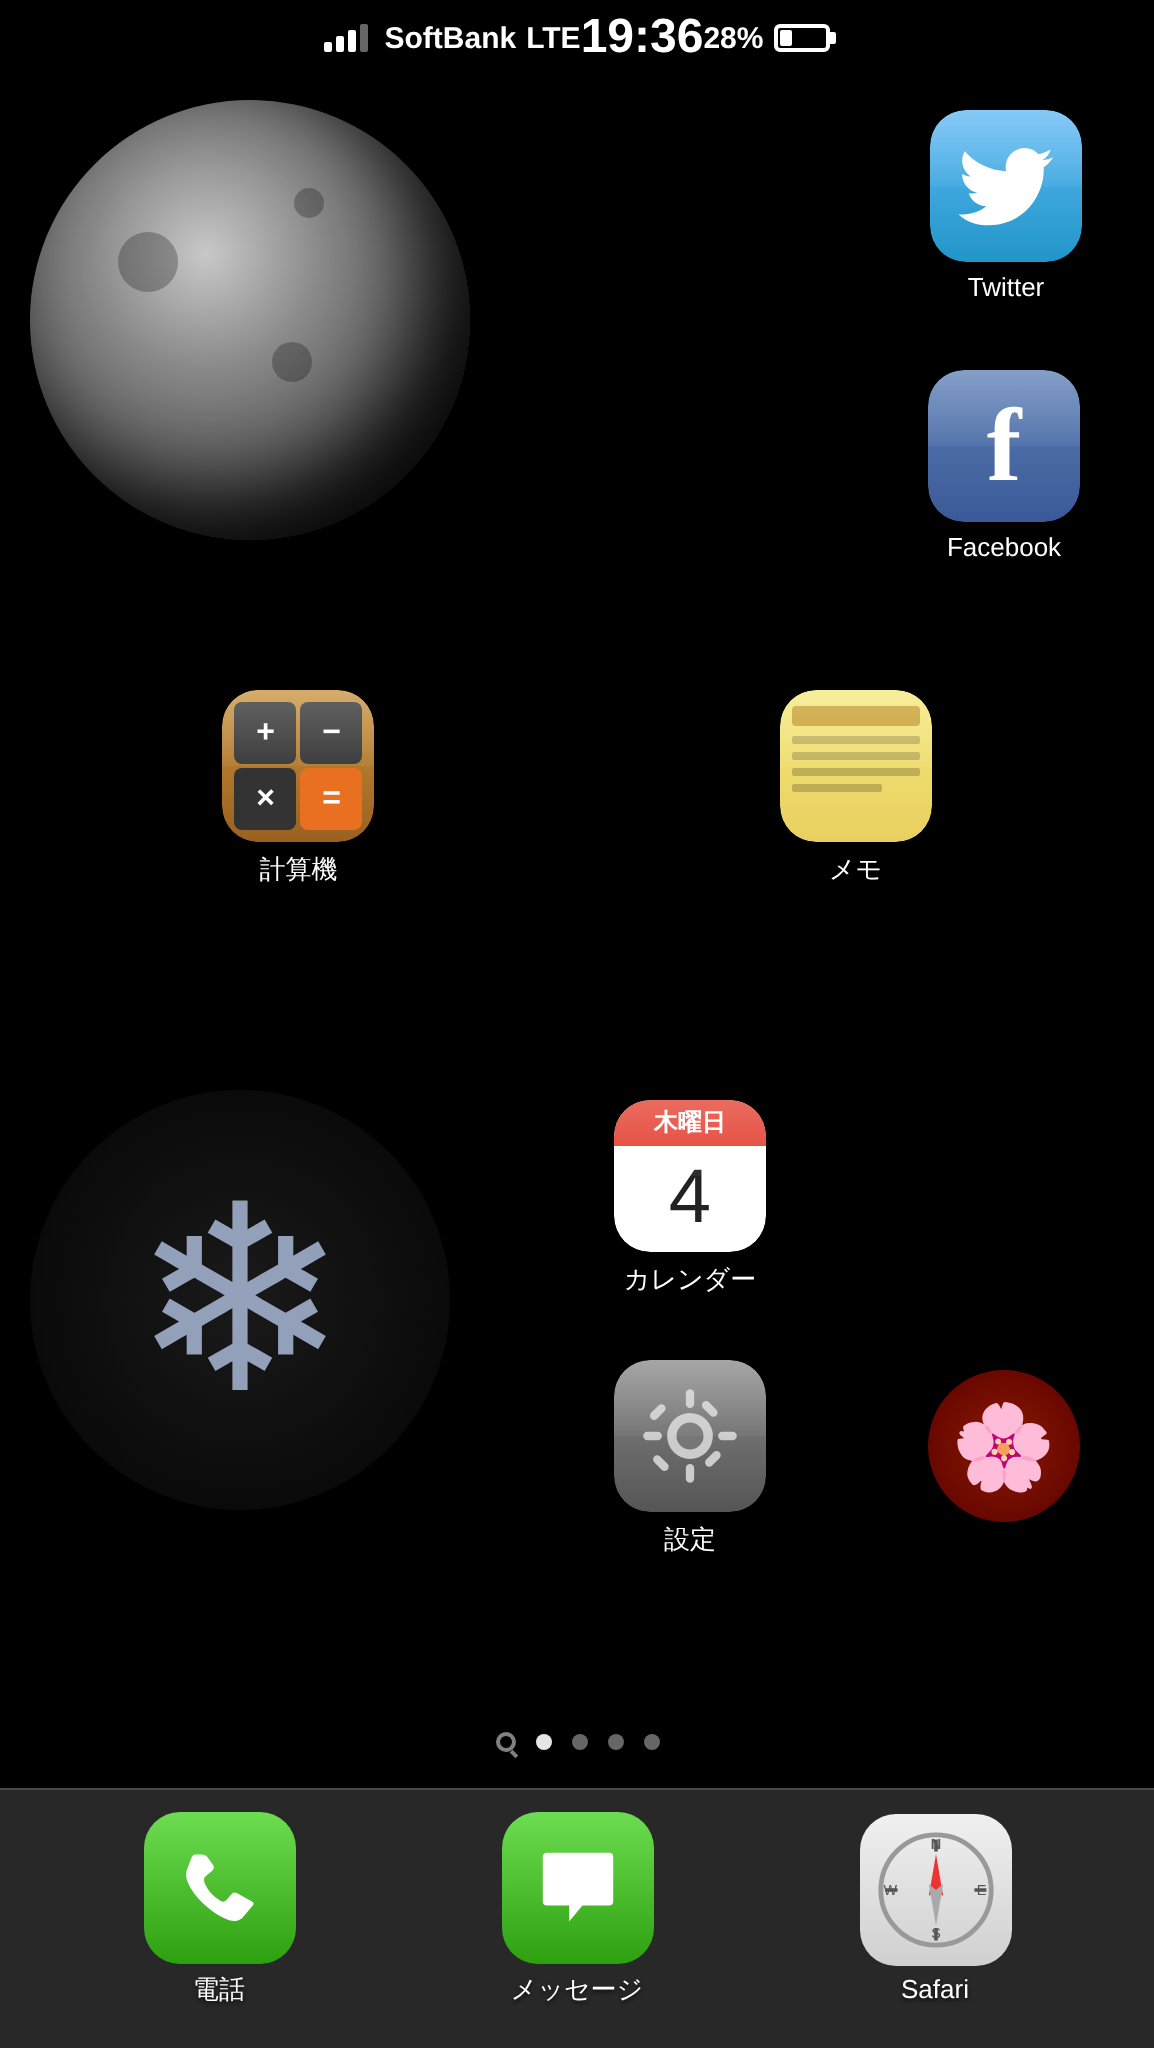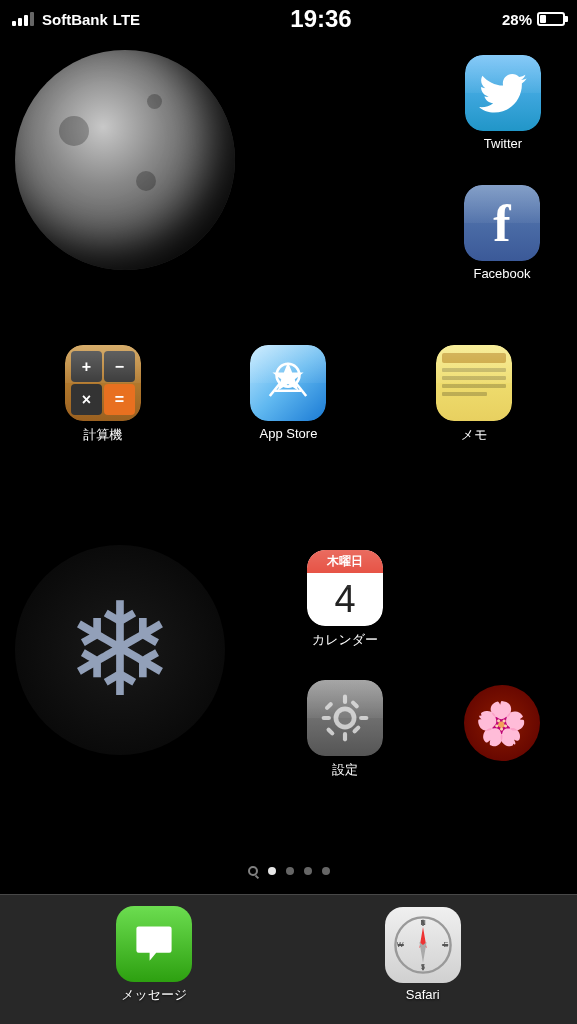--- a/index.html
+++ b/index.html
@@ -12,21 +12,21 @@
       position: relative;
     }
 
     
     #status-bar {
       position: absolute;
       top: 0; left: 0; right: 0;
       height: 38px;
       display: flex;
       align-items: center;
-      justify-content: space-between;
+      justify-content: center;
       padding: 0 12px;
       z-index: 100;
       color: #fff;
       font-size: 15px;
       font-weight: 600;
     }
     .status-left { display: flex; align-items: center; gap: 5px; }
     .signal-bars { display: flex; align-items: flex-end; gap: 2px; margin-right: 3px; }
     .signal-bars span {
       background: #fff;
@@ -423,35 +423,20 @@
         <div class="calc-btn dark">+</div>
         <div class="calc-btn dark">−</div>
         <div class="calc-btn dark">×</div>
         <div class="calc-btn orange">=</div>
       </div>
     </div>
     <span class="app-icon-label">計算機</span>
   </div>
 
 
-  <div class="app-icon">
-    <div class="app-icon-img icon-shine" style="position:relative;">
-      <div class="appstore-icon-bg">
-        <svg width="52" height="52" viewBox="0 0 100 100">
-          <path fill="white" d="M50,10 L58,30 L80,30 L63,43 L70,65 L50,52 L30,65 L37,43 L20,30 L42,30 Z"></path>
-          <text x="50" y="58" text-anchor="middle" fill="white" font-size="40" font-weight="bold" font-family="Helvetica">A</text>
-          <circle cx="50" cy="35" r="22" fill="none" stroke="white" stroke-width="5"></circle>
-          <line x1="25" y1="65" x2="75" y2="65" stroke="white" stroke-width="5"></line>
-          <line x1="35" y1="50" x2="15" y2="75" stroke="white" stroke-width="5"></line>
-          <line x1="65" y1="50" x2="85" y2="75" stroke="white" stroke-width="5"></line>
-        </svg>
-      </div>
-    </div>
-    <span class="app-icon-label">App Store</span>
-  </div>
 
   <div class="app-icon">
     <div class="app-icon-img icon-shine" style="position:relative;">
       <div class="notes-icon-bg">
         <div class="notes-header"></div>
         <div class="notes-line"></div>
         <div class="notes-line"></div>
         <div class="notes-line"></div>
         <div class="notes-line" style="width:70%"></div>
       </div>
@@ -512,20 +497,28 @@
 <div class="page-dots" style="position:absolute; bottom:148px; left:50%; transform:translateX(-50%);">
   <div class="page-magnifier"></div>
   <div class="page-dot active"></div>
   <div class="page-dot"></div>
   <div class="page-dot"></div>
   <div class="page-dot"></div>
 </div>
 
 <div id="dock">
 
+  <div class="dock-item">
+    <div class="dock-icon phone-bg">
+      <svg width="42" height="42" viewBox="0 0 100 100" fill="white">
+        <path d="M20,10 Q18,10 16,14 L10,30 Q8,38 15,50 Q22,62 35,73 Q48,84 60,88 Q72,92 78,84 L88,72 Q92,68 88,66 L70,56 Q66,54 63,58 L58,64 Q54,68 50,65 Q38,58 32,45 Q29,38 34,35 L40,30 Q44,27 42,23 L34,12 Q32,10 28,10 Z"></path>
+      </svg>
+    </div>
+    <span class="dock-label">電話</span>
+  </div>
 
   <div class="dock-item">
     <div class="dock-icon message-bg">
       <svg width="44" height="44" viewBox="0 0 100 100" fill="white">
         <path d="M10,15 Q10,10 15,10 L85,10 Q90,10 90,15 L90,65 Q90,70 85,70 L55,70 L40,88 L40,70 L15,70 Q10,70 10,65 Z"></path>
       </svg>
     </div>
     <span class="dock-label">メッセージ</span>
   </div>
 

